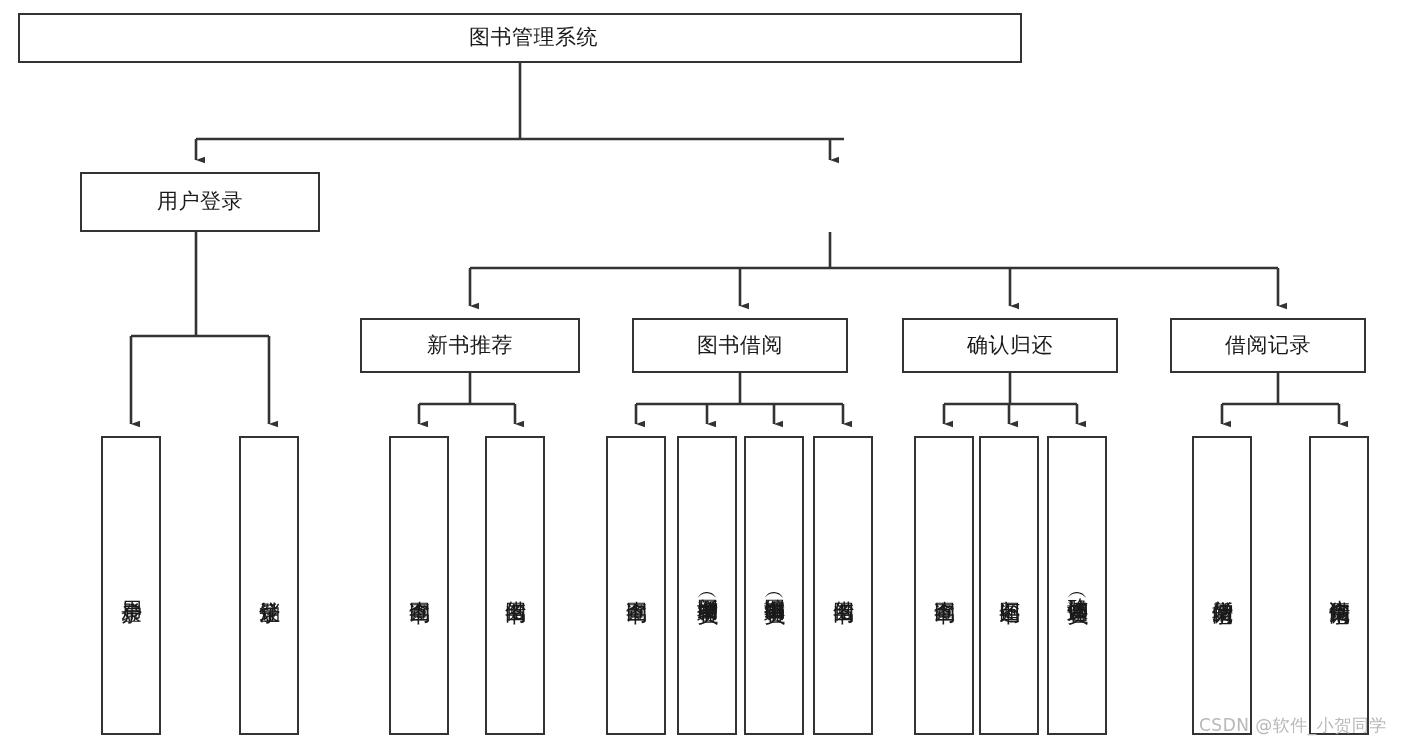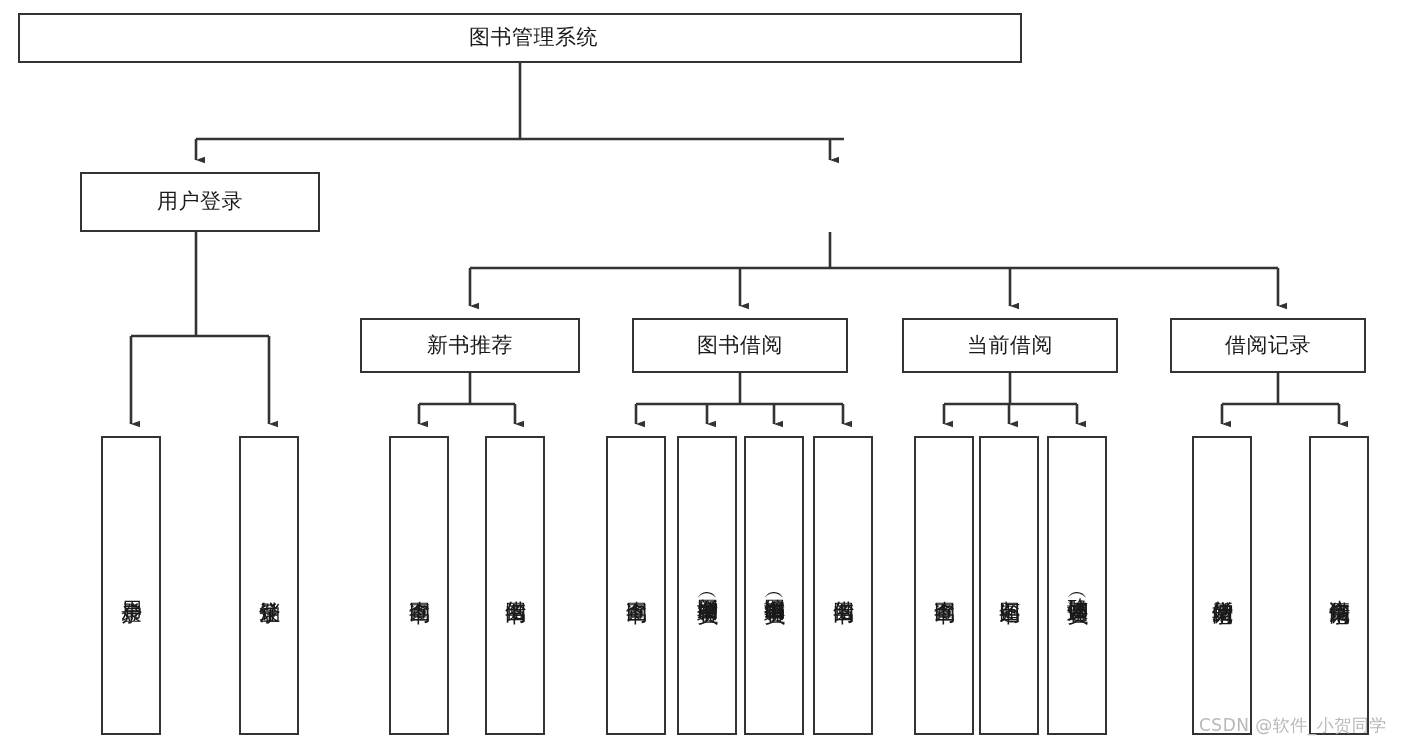--- a/index.html
+++ b/index.html
@@ -127,21 +127,21 @@
 
   <div class="node-box" style="left:360px; top:318px; width:220px; height:55px;">
     <span class="node-label-h">新书推荐</span>
   </div>
 
   <div class="node-box" style="left:632px; top:318px; width:216px; height:55px;">
     <span class="node-label-h">图书借阅</span>
   </div>
 
   <div class="node-box" style="left:902px; top:318px; width:216px; height:55px;">
-    <span class="node-label-h">当前借阅</span>
+    <span class="node-label-h">确认归还</span>
   </div>
 
   <div class="node-box" style="left:1170px; top:318px; width:196px; height:55px;">
     <span class="node-label-h">借阅记录</span>
   </div>
 
   <div class="node-box" style="left:101px; top:436px; width:60px; height:299px;">
     <span class="node-label-v">用户登录</span>
   </div>
   <div class="node-box" style="left:239px; top:436px; width:60px; height:299px;">

